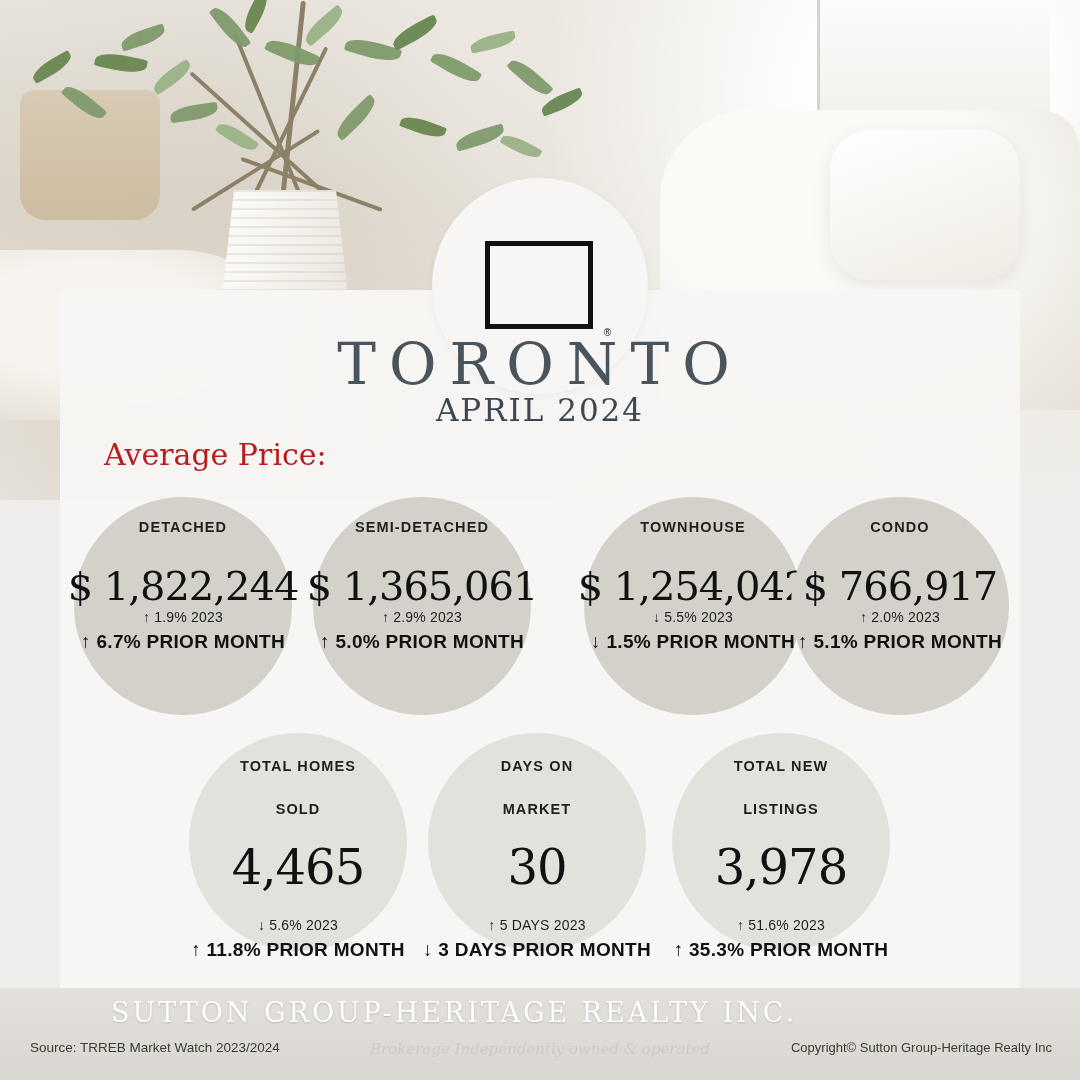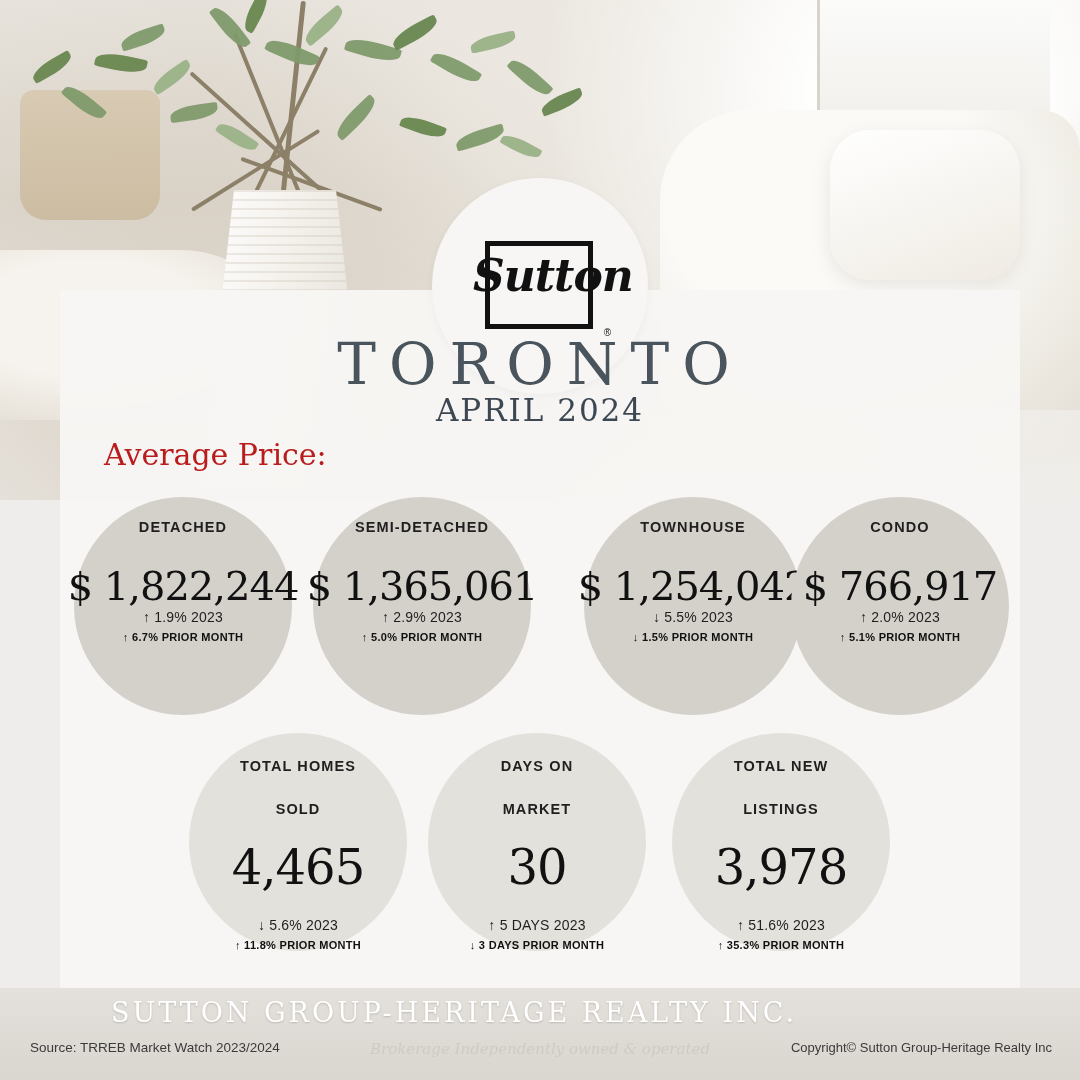--- a/index.html
+++ b/index.html
@@ -120,21 +120,21 @@
   .c-title{
     font-family:"Liberation Sans", sans-serif;
     font-weight:700;font-size:14.5px;letter-spacing:1.1px;color:#1f1f1f;
   }
   .c-title.two-line{line-height:19px;}
   .c-value{
     font-family:"DejaVu Serif", serif;
     font-size:40px;color:#111;letter-spacing:-1px;white-space:nowrap;
   }
   .c-sub1{font-size:14px;color:#1f1f1f;letter-spacing:.2px;}
-  .c-sub2{font-size:11px;font-weight:700;color:#111;letter-spacing:.3px;white-space:nowrap;}
+  .c-sub2{font-size:19px;font-weight:700;color:#111;letter-spacing:.3px;white-space:nowrap;}
 
   
   .r1c1{left:74px;top:497px;}
   .r1c2{left:313px;top:497px;}
   .r1c3{left:584px;top:497px;}
   .r1c4{left:791px;top:497px;}
   .row1 .c-title{margin-top:22px;}
   .row1 .c-value{margin-top:28px;}
   .row1 .c-sub1{}
   .row1 .c-sub2{margin-top:6px;}
@@ -219,21 +219,20 @@
   <div class="vase"></div>
 </div>
 
 <div class="lower-band"></div>
 
 <div class="card"></div>
 
 <div class="logo-circle">
   <div class="logo-mark">
     <div class="box"></div>
-    <div class="word">Sutton</div>
     <div class="reg">®</div>
   </div>
 </div>
 
 <div class="city">TORONTO</div>
 <div class="month">APRIL 2024</div>
 <div class="avg-label">Average Price:</div>
 
 <div class="row1">
 

